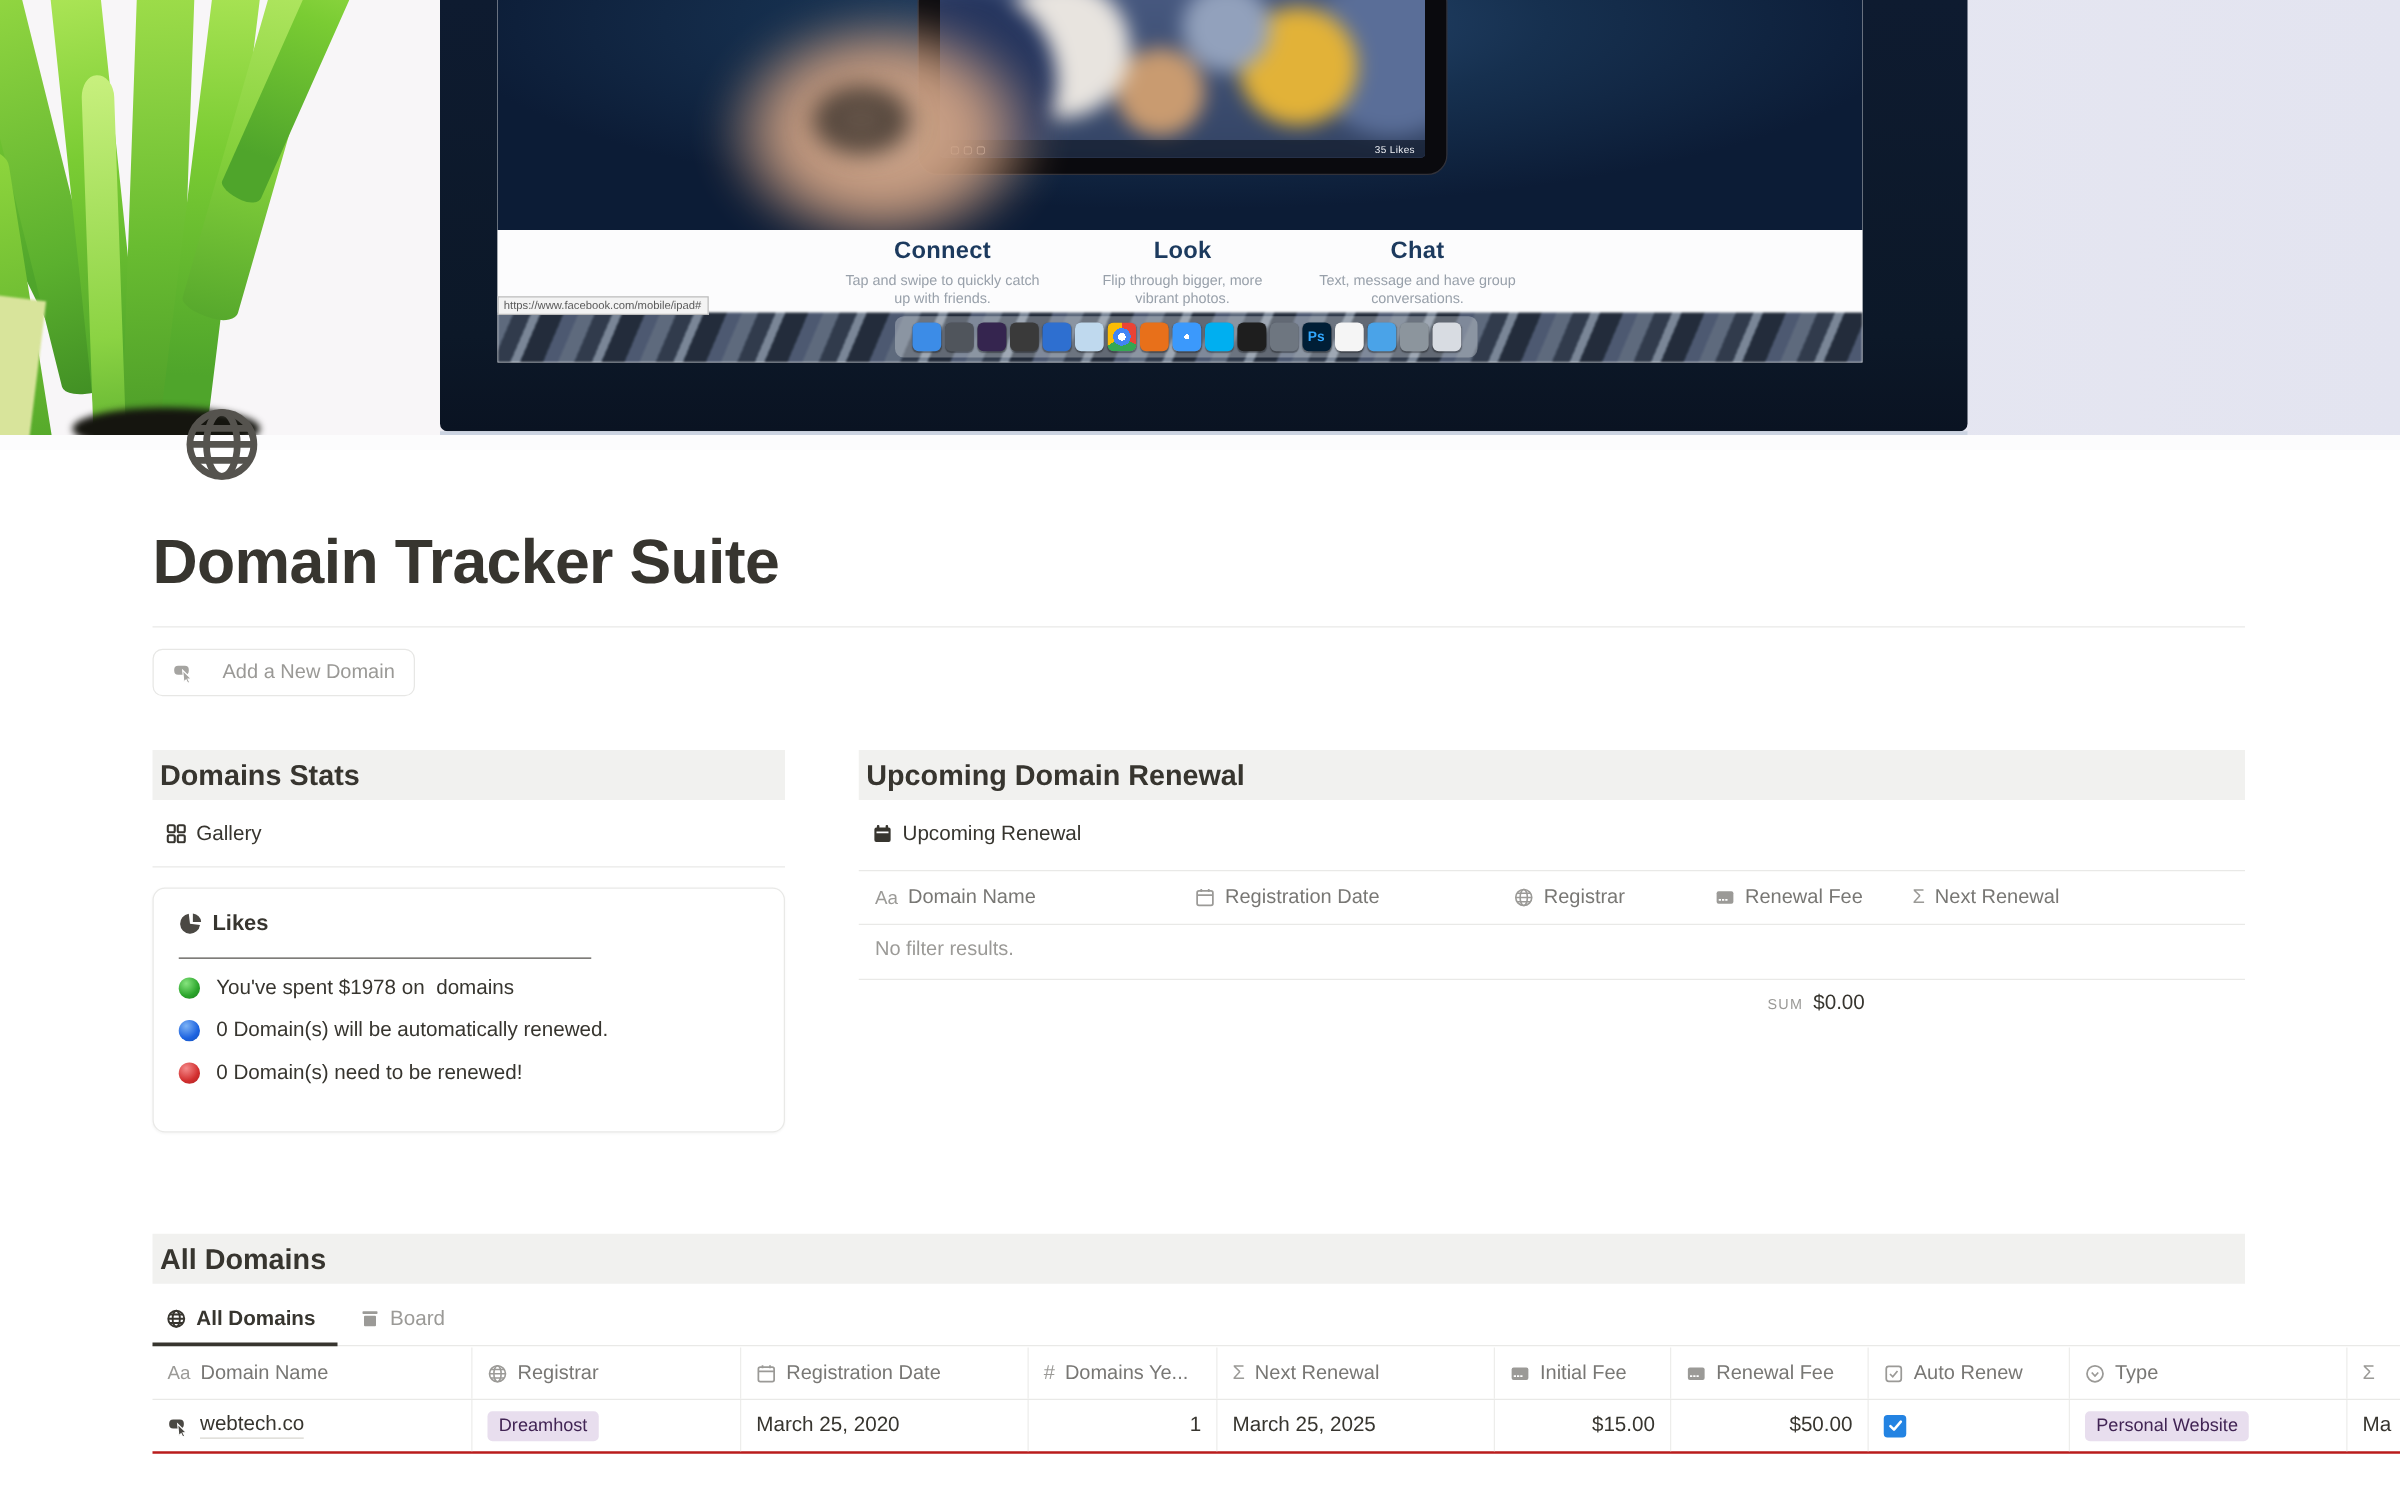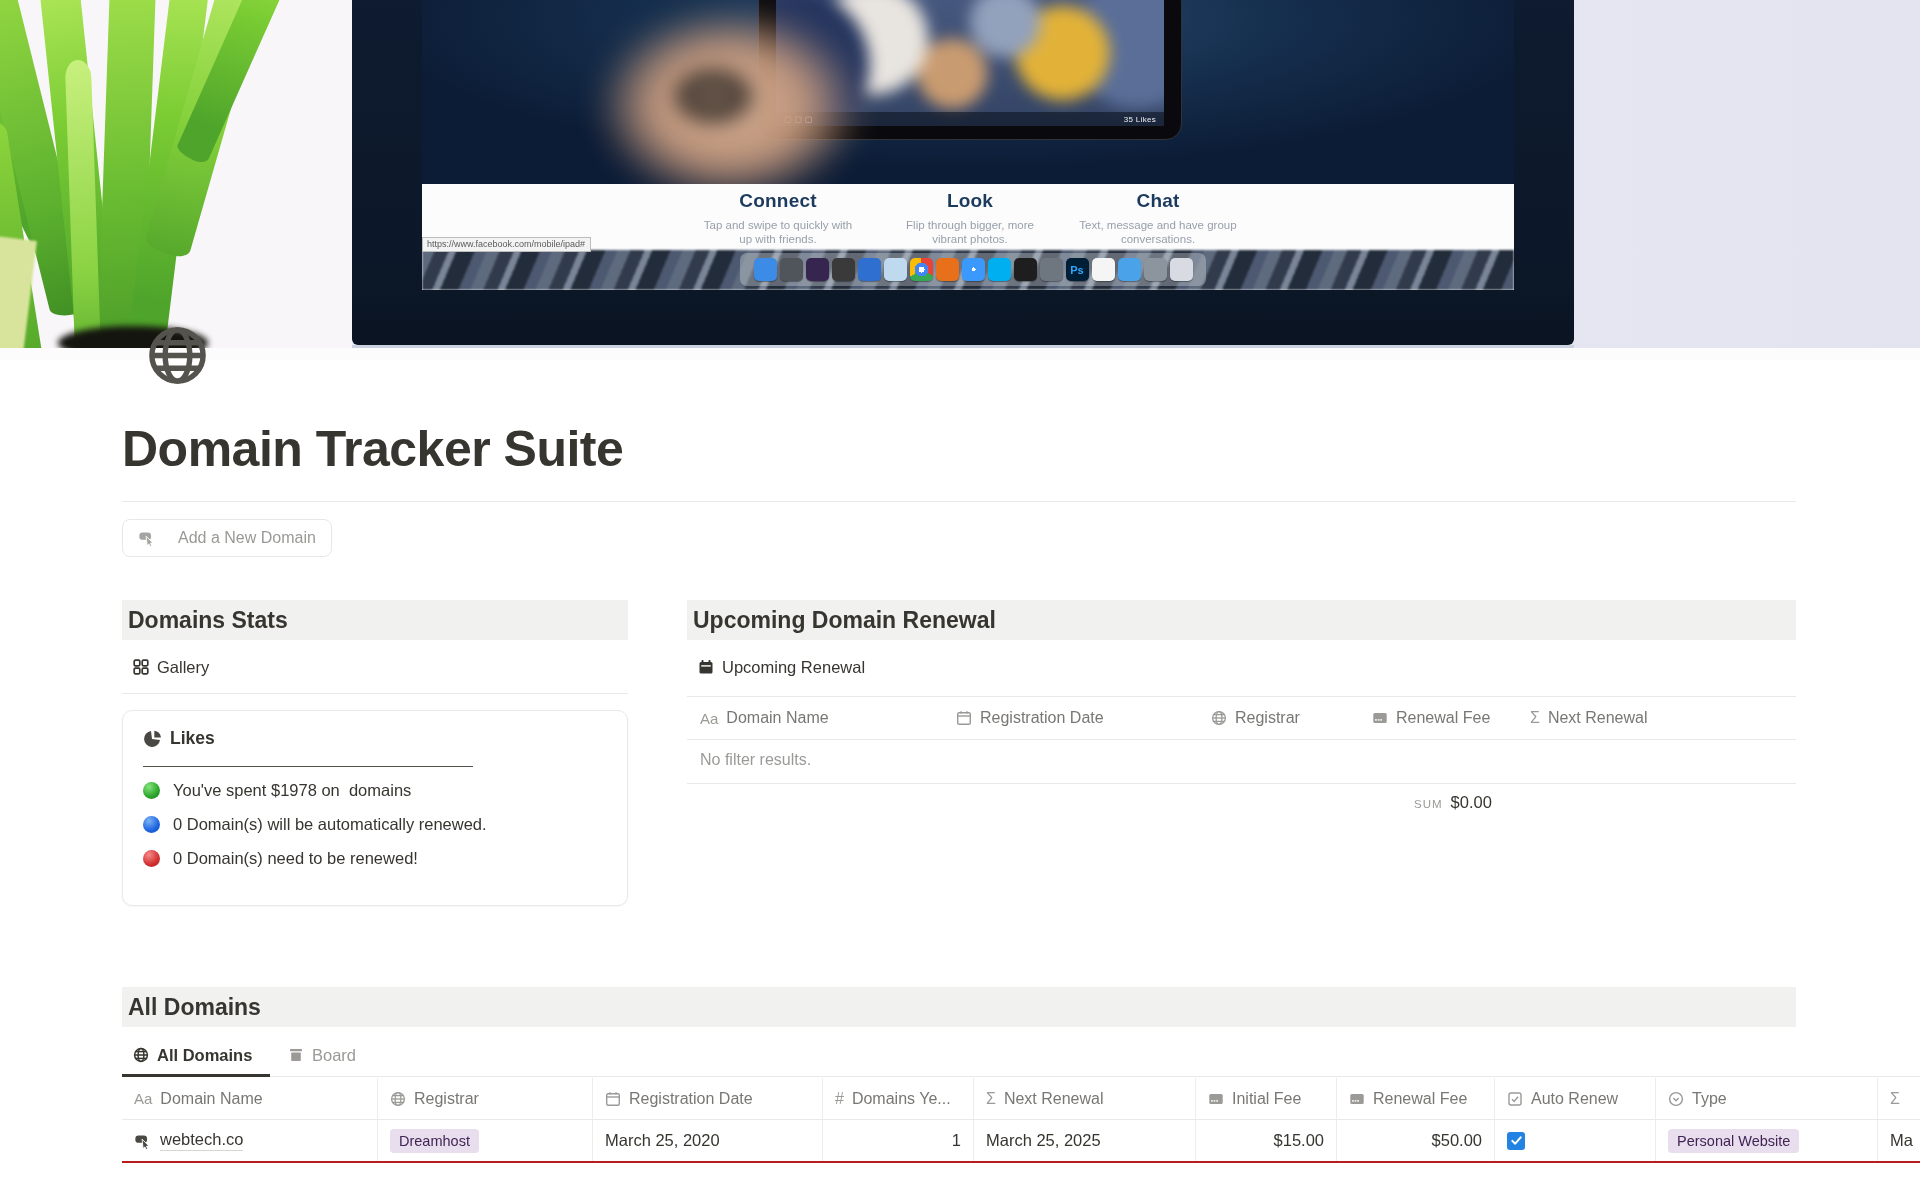--- a/index.html
+++ b/index.html
@@ -20,21 +20,21 @@
   .blade.b5 { left:150px; top:-40px; width:38px; height:400px; transform:rotate(7deg); }
   .blade.b6 { left:188px; top:-70px; width:46px; height:330px; transform:rotate(16deg); background:linear-gradient(175deg,#C2EF6F,#84D03B 60%,#56A82C); }
   .blade.b7 { left:226px; top:-90px; width:34px; height:260px; transform:rotate(24deg); }
   .blade.b8 { left:-6px; top:120px; width:30px; height:240px; transform:rotate(-9deg); background:linear-gradient(175deg,#8FD63D,#54A82A); }
   .blade.b9 { left:70px; top:60px; width:26px; height:300px; transform:rotate(-2deg); background:linear-gradient(175deg,#C8F07E,#8BD343 70%,#5FB130); }
   .pot { position:absolute; left:-14px; top:238px; width:44px; height:116px; background:#D8E49B; transform:rotate(7deg); filter:blur(1px); }
   .soil { position:absolute; left:58px; top:326px; width:150px; height:34px; background:#15150F; border-radius:50%; filter:blur(3px); }
 
   .monitor { position:absolute; left:352px; top:0; width:1222px; height:345px;
     background:linear-gradient(180deg,#0E1B30 0%,#0C1828 78%,#0A1322 100%); border-radius:0 0 6px 6px; }
-  .screen { position:absolute; left:70px; top:0; width:1092px; height:290px; overflow:hidden; background:#fff; }
+  .screen { position:absolute; left:46px; top:0; width:1092px; height:290px; overflow:hidden; background:#fff; }
   .hero { position:absolute; left:0; top:0; width:1092px; height:184px;
     background:radial-gradient(ellipse 60% 90% at 50% 10%, #2A4C75 0%, #16304F 45%, #0C1C36 90%); }
   .ipad { position:absolute; left:336px; top:-14px; width:424px; height:154px; background:#0A0A0E;
     border:1px solid #32323A; border-radius:16px; }
   .ipad-screen { position:absolute; left:17px; right:17px; top:0; bottom:13px; border-radius:0 0 3px 3px; overflow:hidden; background:#3A4868; }
   .collage { position:absolute; inset:-10px; transform:scale(1.08);
     background:
       radial-gradient(circle at 10% 55%, #26355C 0 18%, transparent 19%),
       radial-gradient(circle at 28% 40%, #E8E4DF 0 16%, transparent 17%),
       radial-gradient(circle at 46% 60%, #C79B72 0 13%, transparent 14%),
@@ -151,21 +151,21 @@
             </div>
           </div>
           <div class="hand"></div>
           <div class="camera"></div>
         </div>
 
         <div class="whiteband">
           <div class="feature" style="left:246px;">
             <div class="ft">Connect</div>
             <div class="fd">
-              <span>Tap and swipe to quickly with</span><br><span>up with friends.</span>
+              <span>Tap and swipe to quickly catch</span><br><span>up with friends.</span>
             </div>
           </div>
           <div class="feature" style="left:438px;">
             <div class="ft">Look</div>
             <div class="fd">
               <span>Flip through bigger, more</span><br><span>vibrant photos.</span>
             </div>
           </div>
           <div class="feature" style="left:626px;">
             <div class="ft">Chat</div>

